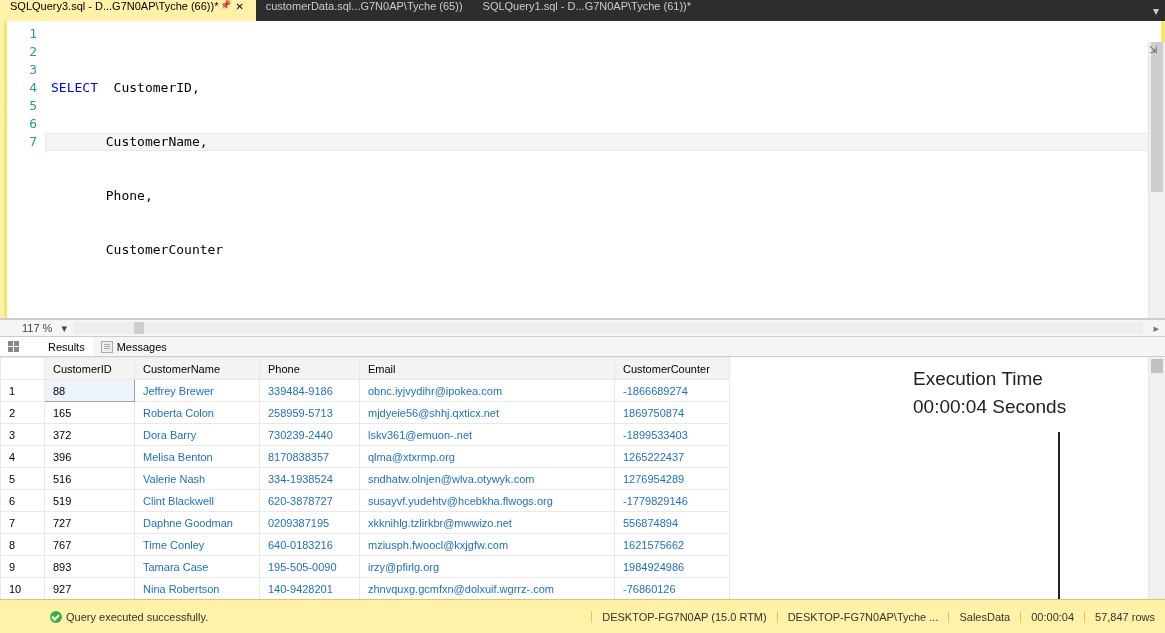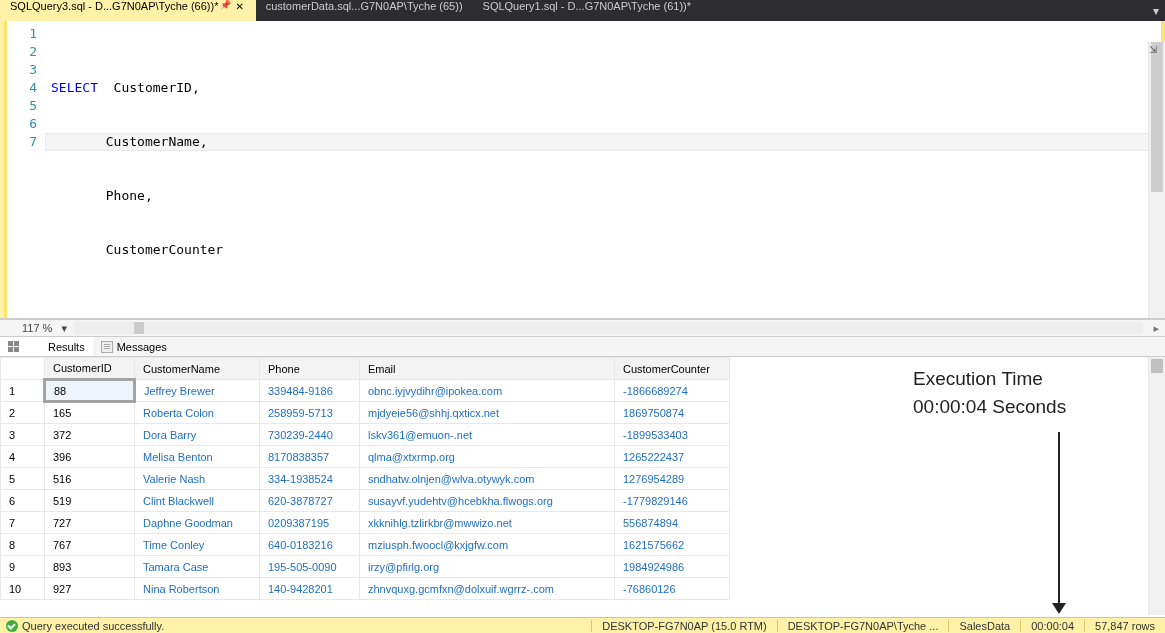--- a/index.html
+++ b/index.html
@@ -45,31 +45,31 @@
 .ico-msg { background:#eee; border:1px solid #aaa; position:relative;}
 .ico-msg::after{content:"";position:absolute;left:2px;top:2px;right:2px;height:1px;background:#aaa;box-shadow:0 2px 0 #aaa,0 4px 0 #aaa;}
 
 
 .grid { position:absolute; top:357px; bottom:18px; left:0; right:0; overflow:hidden; background:#fff;}
 .grid table { border-collapse:collapse; font-size:11px; }
 .grid th, .grid td { border:1px solid #e8e8e8; padding:3px 10px 3px 8px; text-align:left; height:22px; white-space:nowrap;}
 .grid th { background:#f3f3f3; font-weight:normal; color:#000;}
 .grid .rownum { color:#000; background:#fff; text-align:left; padding-left:8px; width:44px;}
 .grid .link { color:#1f6fc0;padding-left:8px; }
-.grid .selcell { background:#eef4fb; border:3px solid #a3a3a3;margin-left:12px;}
+.grid .selcell { background:#eef4fb; border:1px solid #a3a3a3;margin-left:12px;}
 .grid-scroll-v { position:absolute; right:0; top:0; bottom:0; width:17px; background:#f0f0f0; border-left:1px solid #e6e6e6;}
 .grid-scroll-v .thumb { position:absolute; top:2px; height:14px; left:2px; right:2px; background:#c0c0c0;}
 
 
 .annot { position:absolute; top:365px; right:52px; width:200px; font-size:19px; color:#222; line-height:1.45;}
 .arrow { position:absolute; top:432px; right:105px; width:2px; height:175px; background:#222;}
 .arrowhead { position:absolute; top:603px; right:99px; width:0;height:0;border-left:7px solid transparent;border-right:7px solid transparent;border-top:11px solid #222;}
 
 
-.status { position:absolute; left:0; right:0; bottom:0; height:16px; background:#fff1a8; display:flex; align-items:center; font-size:11px; color:#333; border-top:1px solid #d7c96a;}
+.status { position:absolute; left:0; right:0; bottom:0; height:34px; background:#fff1a8; display:flex; align-items:center; font-size:11px; color:#333; border-top:1px solid #d7c96a;padding-left:44px;}
 .status .ok { width:12px; height:12px; border-radius:50%; background:#3fae3f; margin:0 4px 0 6px; position:relative;}
 .status .ok::after{content:"";position:absolute;left:2px;top:3px;width:5px;height:3px;border-left:2px solid #fff;border-bottom:2px solid #fff;transform:rotate(-45deg);}
 .status .seg { padding:0 10px; border-left:1px solid #d7c96a; white-space:nowrap;}
 .status .spacer { flex:1; }
 </style>
 </head>
 <body>
 
 <div class="tabbar">
   <div class="tab active">

